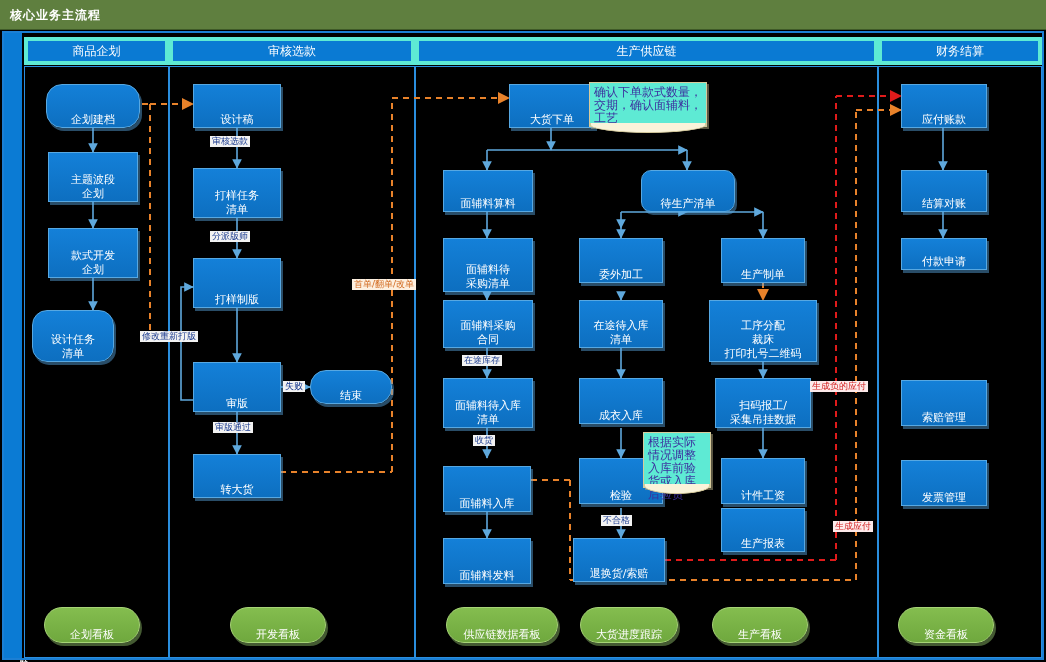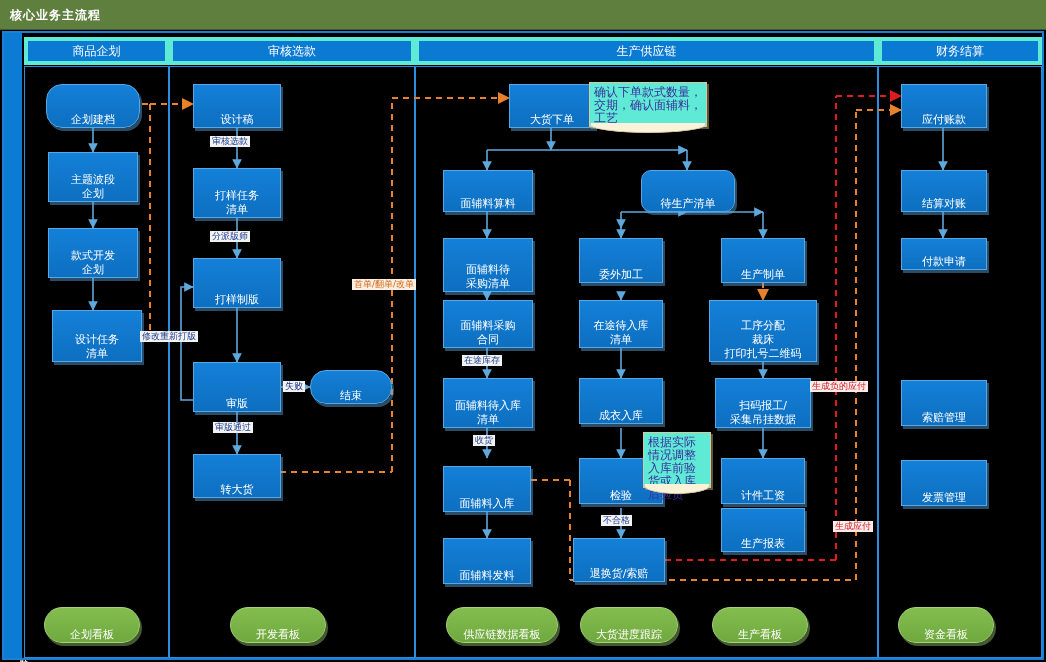--- a/index.html
+++ b/index.html
@@ -182,21 +182,21 @@
 
   <div class="node round" style="left:46px;top:84px;width:94px;height:44px;">
     <span>企划建档</span>
     </div>
   <div class="node" style="left:48px;top:152px;width:90px;height:50px;">
     <span>主题波段<br>企划</span>
     </div>
   <div class="node" style="left:48px;top:228px;width:90px;height:50px;">
     <span>款式开发<br>企划</span>
     </div>
-  <div class="node" style="left:52px;top:310px;width:90px;height:52px;">
+  <div class="node" style="left:32px;top:310px;width:82px;height:52px;border-radius:15px;">
     <span>设计任务<br>清单</span>
     </div>
 
   <div class="node" style="left:193px;top:84px;width:88px;height:44px;">
     <span>设计稿</span>
     </div>
   <div class="node" style="left:193px;top:168px;width:88px;height:50px;">
     <span>打样任务<br>清单</span>
     </div>
   <div class="node" style="left:193px;top:258px;width:88px;height:50px;">

